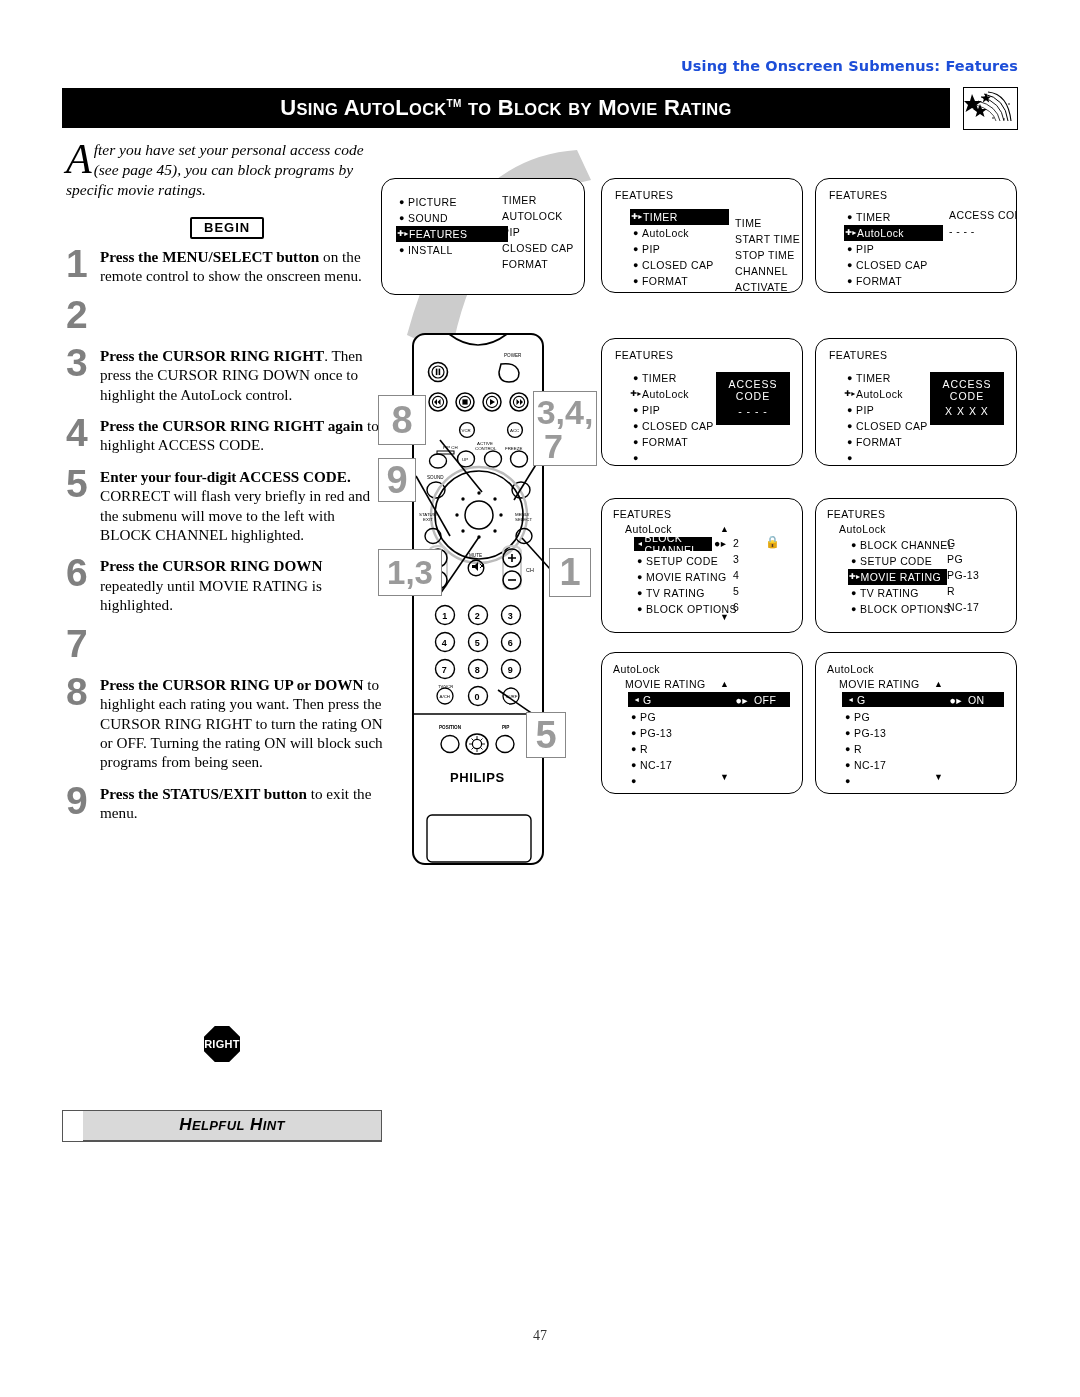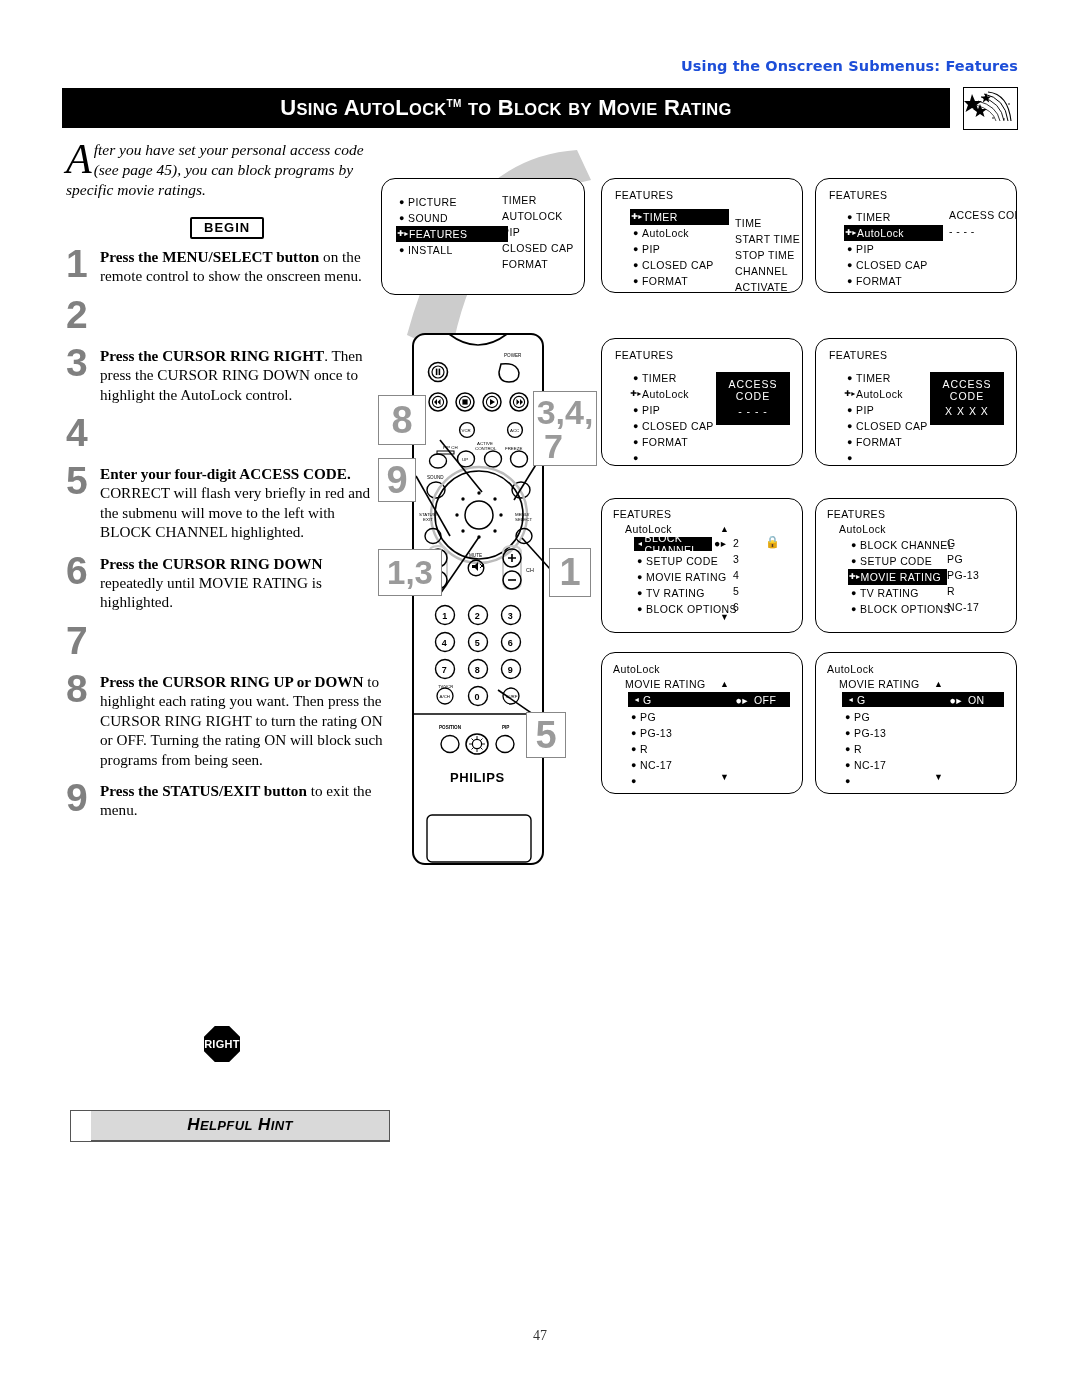--- a/index.html
+++ b/index.html
@@ -143,21 +143,21 @@
     color: #fff;
     font-family: "Liberation Sans", sans-serif;
     font-weight: bold;
     font-size: 11px;
     letter-spacing: 0.3px;
   }
 
   
   .hint-box {
     position: absolute;
-    left: 70px;
+    left: 62px;
     top: 1110px;
     width: 320px;
     border: 1.5px solid #555;
     box-sizing: border-box;
     background: #fff;
     padding-left: 20px;
   }
   .hint-title {
     background: #d9d9d9;
     border-bottom: 1.5px solid #555;
@@ -348,20 +348,21 @@
   </div>
   <div class="step">
     <div class="step-num">2</div>
   </div>
   <div class="step">
     <div class="step-num">3</div>
     <div class="step-body"><b>Press the CURSOR RING RIGHT</b><span>. Then press the CURSOR RING DOWN once to highlight the AutoLock control.</span></div>
   </div>
   <div class="step">
     <div class="step-num">4</div>
+    <div class="step-body"><b>Press the CURSOR RING RIGHT again</b><span> to highlight ACCESS CODE.</span></div>
   </div>
   <div class="step">
     <div class="step-num">5</div>
     <div class="step-body"><b>Enter your four-digit ACCESS CODE.</b><span> CORRECT will flash very briefly in red and the submenu will move to the left with BLOCK CHANNEL highlighted.</span></div>
   </div>
   <div class="step">
     <div class="step-num">6</div>
     <div class="step-body"><b>Press the CURSOR RING DOWN</b><span> repeatedly until MOVIE RATING is highlighted.</span></div>
   </div>
   <div class="step">

